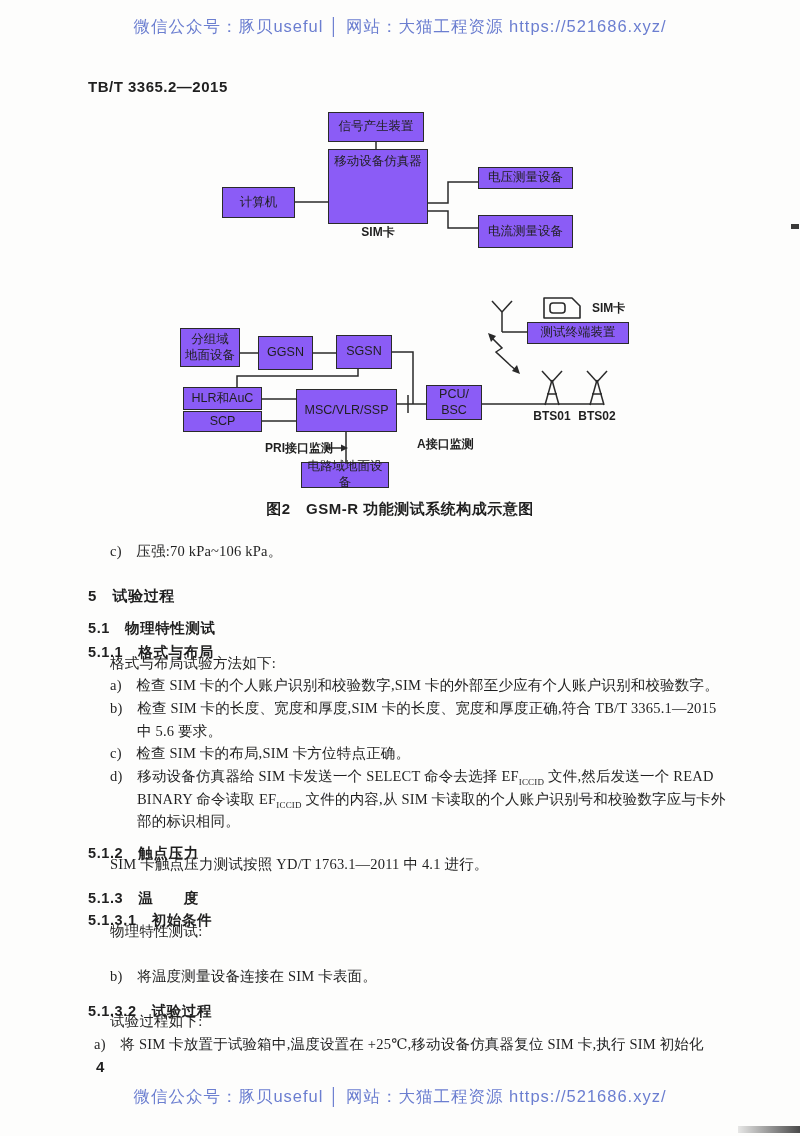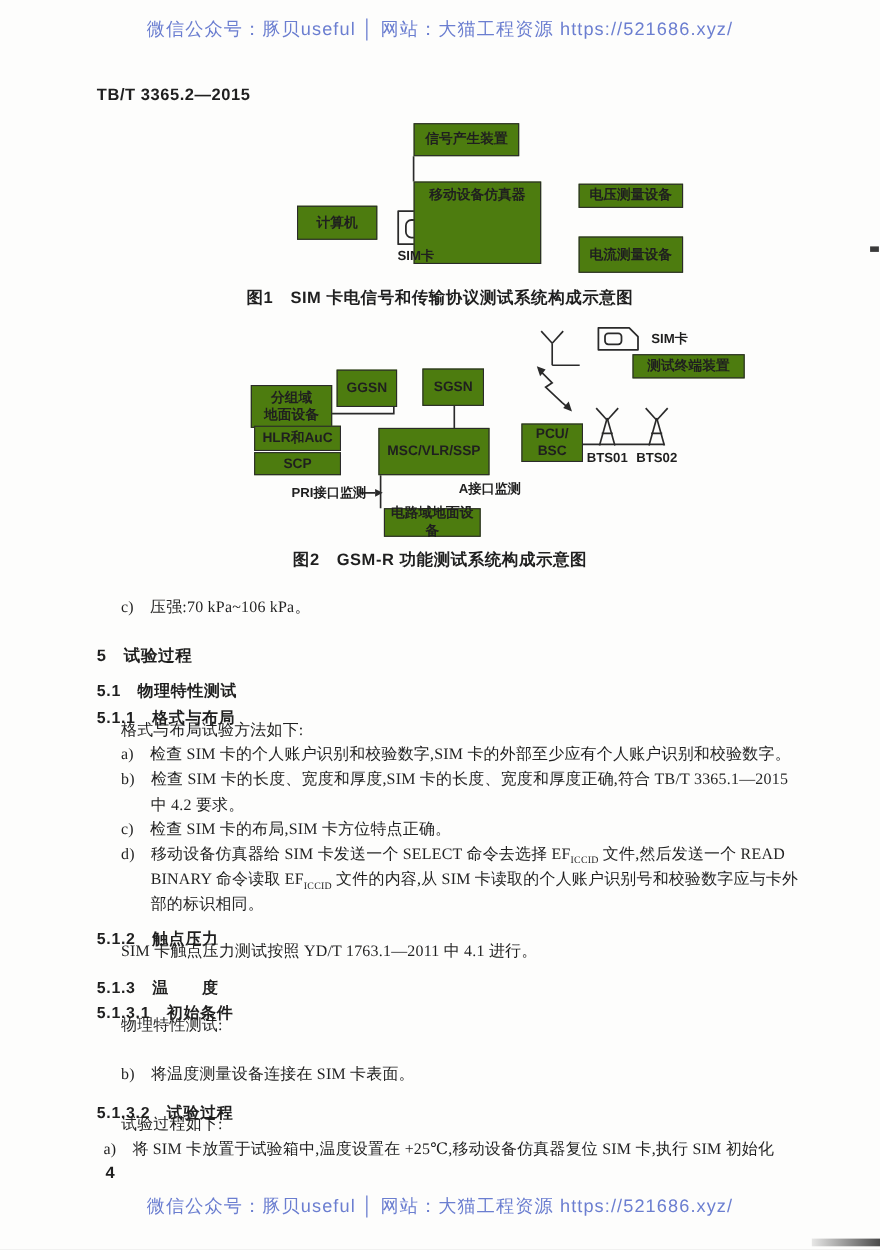--- a/index.html
+++ b/index.html
@@ -16,24 +16,24 @@
   }
   .doc-code{
     position:absolute;left:88px;top:78px;
     font-family:"Liberation Sans","DejaVu Sans",sans-serif;
     font-weight:bold;font-size:15px;letter-spacing:.5px;
   }
   
   .fig{position:absolute;}
   .fig svg{position:absolute;left:0;top:0;}
   .fbox{
-    position:absolute;border:1.6px solid #2a2a2a;background:#4d7c0f;
+    position:absolute;border:1.6px solid #2a2a2a;background:#8b5cf6;
     display:flex;align-items:center;justify-content:center;text-align:center;
     font-family:"Liberation Sans","DejaVu Sans",sans-serif;
-    font-weight:bold;font-size:12.5px;line-height:1.25;box-sizing:border-box;margin-left:48px;
+    font-weight:normal;font-size:12.5px;line-height:1.25;box-sizing:border-box;
   }
   .flabel{
     position:absolute;
     font-family:"Liberation Sans","DejaVu Sans",sans-serif;
     font-weight:bold;font-size:12px;white-space:nowrap;
   }
   .caption{
     position:absolute;left:0;width:100%;text-align:center;
     font-family:"Liberation Sans","DejaVu Sans",sans-serif;
     font-weight:bold;font-size:15px;letter-spacing:.5px;
@@ -68,27 +68,26 @@
   <div class="fig" style="left:200px;top:108px;width:380px;height:150px;">
     <svg width="380" height="150">
       <line x1="176" y1="34" x2="176" y2="57"></line>
       <line x1="95" y1="94" x2="128" y2="94"></line>
       <path d="M195,95 H248 V74 H278"></path>
       <path d="M195,103 H248 V120 H278"></path>
       <polygon class="simouter" points="162,84 197,84 210,97 210,114 162,114"></polygon>
       <rect class="siminner" x="169" y="92" width="24" height="16" rx="5"></rect>
     </svg>
     <div class="fbox" style="left:128px;top:4px;width:96px;height:30px;">信号产生装置</div>
-    <div class="fbox" style="left:128px;top:57px;width:116px;height:75px;align-items:flex-start;padding-top:4px;">移动设备仿真器</div>
+    <div class="fbox" style="left:128px;top:41px;width:100px;height:75px;align-items:flex-start;padding-top:4px;">移动设备仿真器</div>
     <div class="fbox" style="left:22px;top:79px;width:73px;height:31px;">计算机</div>
     <div class="fbox" style="left:278px;top:59px;width:95px;height:22px;">电压测量设备</div>
     <div class="fbox" style="left:278px;top:107px;width:95px;height:33px;">电流测量设备</div>
     <div class="flabel" style="left:128px;top:116px;width:100px;text-align:center;">SIM卡</div>
   </div>
-  <div class="caption" style="top:261px;">图1　SIM 卡电信号和传输协议测试系统构成示意图</div>
 
   <div class="fig" style="left:155px;top:290px;width:500px;height:235px;">
     <svg width="500" height="235">
 
       <line x1="83" y1="63" x2="103" y2="63"></line>
       <line x1="158" y1="63" x2="181" y2="63"></line>
       <path d="M203,79 V86 H82 V97"></path>
       <path d="M237,62 H258 V114"></path>
       <line x1="107" y1="109" x2="141" y2="109"></line>
       <line x1="107" y1="131" x2="141" y2="131"></line>
@@ -126,21 +125,21 @@
         <line x1="437" y1="104" x2="447" y2="104"></line>
         <line x1="442" y1="92" x2="432" y2="81"></line>
         <line x1="442" y1="92" x2="452" y2="81"></line>
       </g>
 
       <g>
         <polygon class="simouter" points="389,8 417,8 425,16 425,28 389,28"></polygon>
         <rect class="siminner" x="395" y="13" width="15" height="10" rx="3"></rect>
       </g>
     </svg>
-    <div class="fbox" style="left:25px;top:60px;width:74px;height:39px;white-space:pre-line;">分组域
+    <div class="fbox" style="left:25px;top:38px;width:60px;height:39px;white-space:pre-line;">分组域
 地面设备</div>
     <div class="fbox" style="left:103px;top:46px;width:55px;height:34px;">GGSN</div>
     <div class="fbox" style="left:181px;top:45px;width:56px;height:34px;">SGSN</div>
     <div class="fbox" style="left:28px;top:97px;width:79px;height:23px;">HLR和AuC</div>
     <div class="fbox" style="left:28px;top:121px;width:79px;height:21px;">SCP</div>
     <div class="fbox" style="left:141px;top:99px;width:101px;height:43px;">MSC/VLR/SSP</div>
     <div class="fbox" style="left:271px;top:95px;width:56px;height:35px;white-space:pre-line;">PCU/
 BSC</div>
     <div class="fbox" style="left:372px;top:32px;width:102px;height:22px;">测试终端装置</div>
     <div class="fbox" style="left:146px;top:172px;width:88px;height:26px;">电路域地面设备</div>
@@ -153,21 +152,21 @@
   <div class="caption" style="top:500px;">图2　GSM-R 功能测试系统构成示意图</div>
 
   <div style="position:absolute;left:88px;top:0;width:660px;height:968px;">
     <div class="tl" style="left:22px;top:542px;">c)　压强:70 kPa~106 kPa。</div>
     <div class="tl h" style="left:0;top:575px;font-size:15px;">5　试验过程</div>
     <div class="tl h" style="left:0;top:607px;">5.1　物理特性测试</div>
     <div class="tl h" style="left:0;top:631px;">5.1.1　格式与布局</div>
     <div class="tl" style="left:22px;top:654px;">格式与布局试验方法如下:</div>
     <div class="tl" style="left:22px;top:676px;">a)　检查 SIM 卡的个人账户识别和校验数字,SIM 卡的外部至少应有个人账户识别和校验数字。</div>
     <div class="tl" style="left:22px;top:699px;">b)　检查 SIM 卡的长度、宽度和厚度,SIM 卡的长度、宽度和厚度正确,符合 TB/T 3365.1—2015</div>
-    <div class="tl" style="left:49px;top:722px;">中 4.2 要求。</div>
+    <div class="tl" style="left:49px;top:722px;">中 5.6 要求。</div>
     <div class="tl" style="left:22px;top:744px;">c)　检查 SIM 卡的布局,SIM 卡方位特点正确。</div>
     <div class="tl" style="left:22px;top:767px;"><span>d)　移动设备仿真器给 SIM 卡发送一个 SELECT 命令去选择 EF</span><sub>ICCID</sub><span> 文件,然后发送一个 READ</span></div>
     <div class="tl" style="left:49px;top:790px;"><span>BINARY 命令读取 EF</span><sub>ICCID</sub><span> 文件的内容,从 SIM 卡读取的个人账户识别号和校验数字应与卡外</span></div>
     <div class="tl" style="left:49px;top:812px;">部的标识相同。</div>
     <div class="tl h" style="left:0;top:832px;">5.1.2　触点压力</div>
     <div class="tl" style="left:22px;top:855px;">SIM 卡触点压力测试按照 YD/T 1763.1—2011 中 4.1 进行。</div>
     <div class="tl h" style="left:0;top:877px;">5.1.3　温　　度</div>
     <div class="tl h" style="left:0;top:899px;">5.1.3.1　初始条件</div>
     <div class="tl" style="left:22px;top:922px;">物理特性测试:</div>
     <div class="tl" style="left:22px;top:967px;">b)　将温度测量设备连接在 SIM 卡表面。</div>

